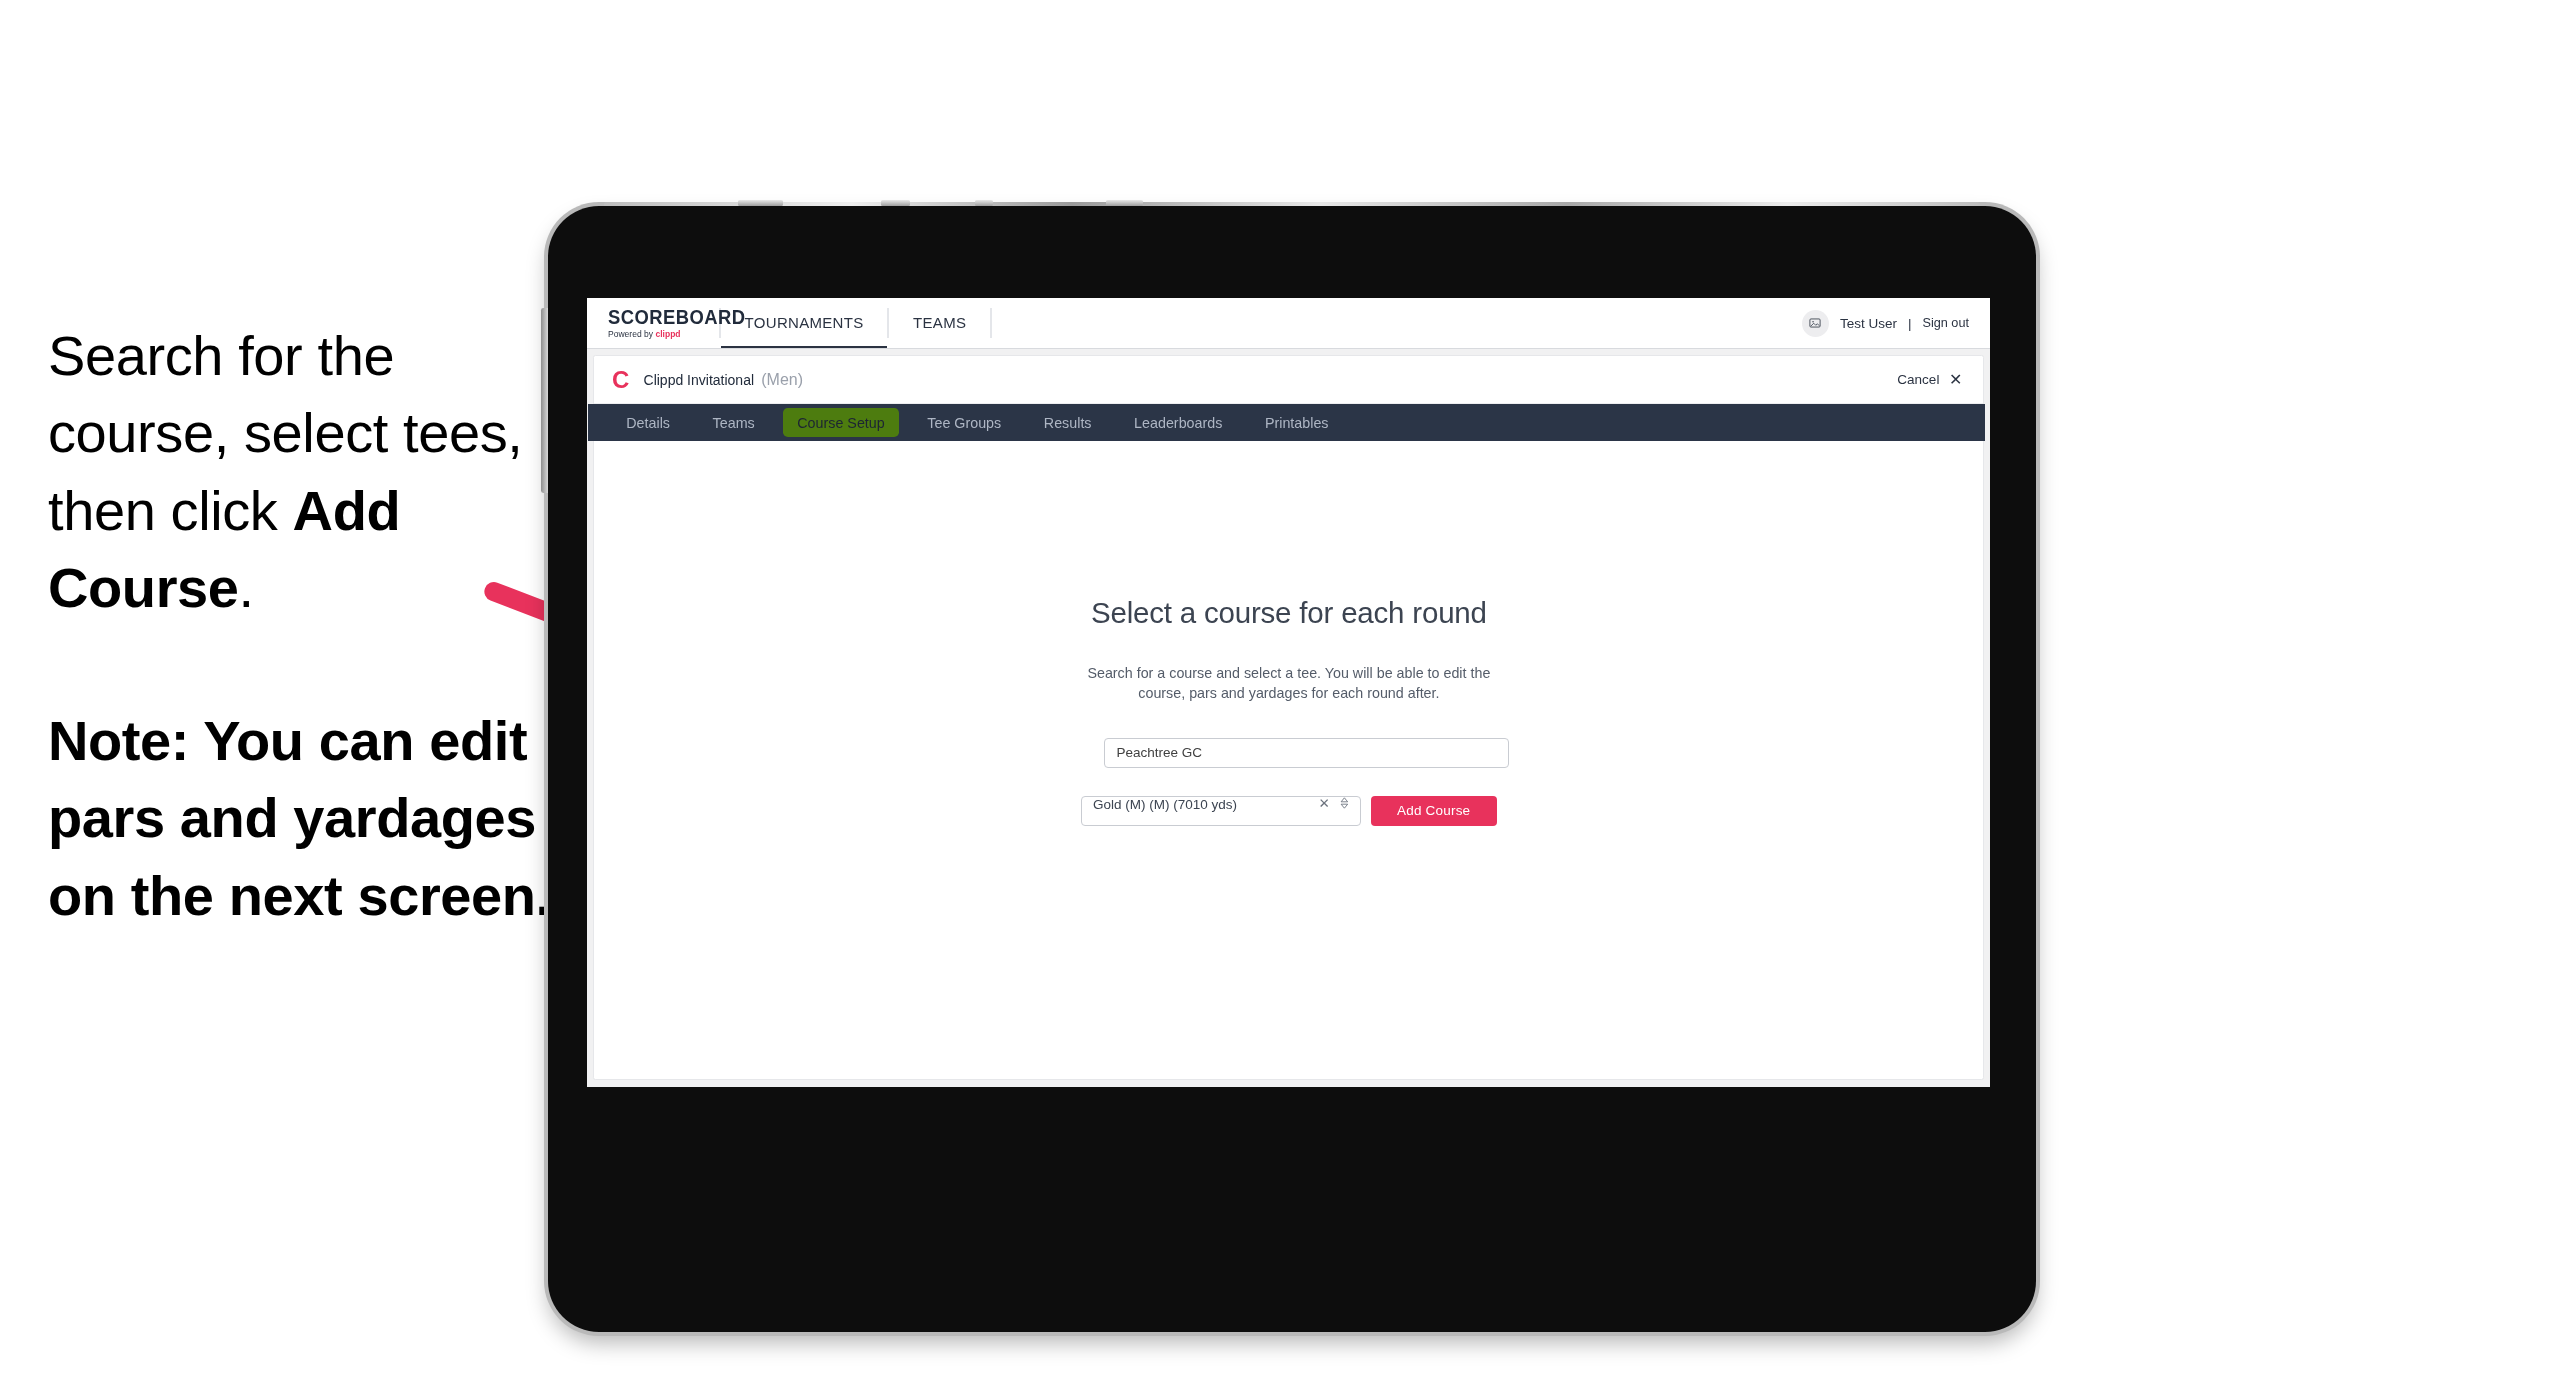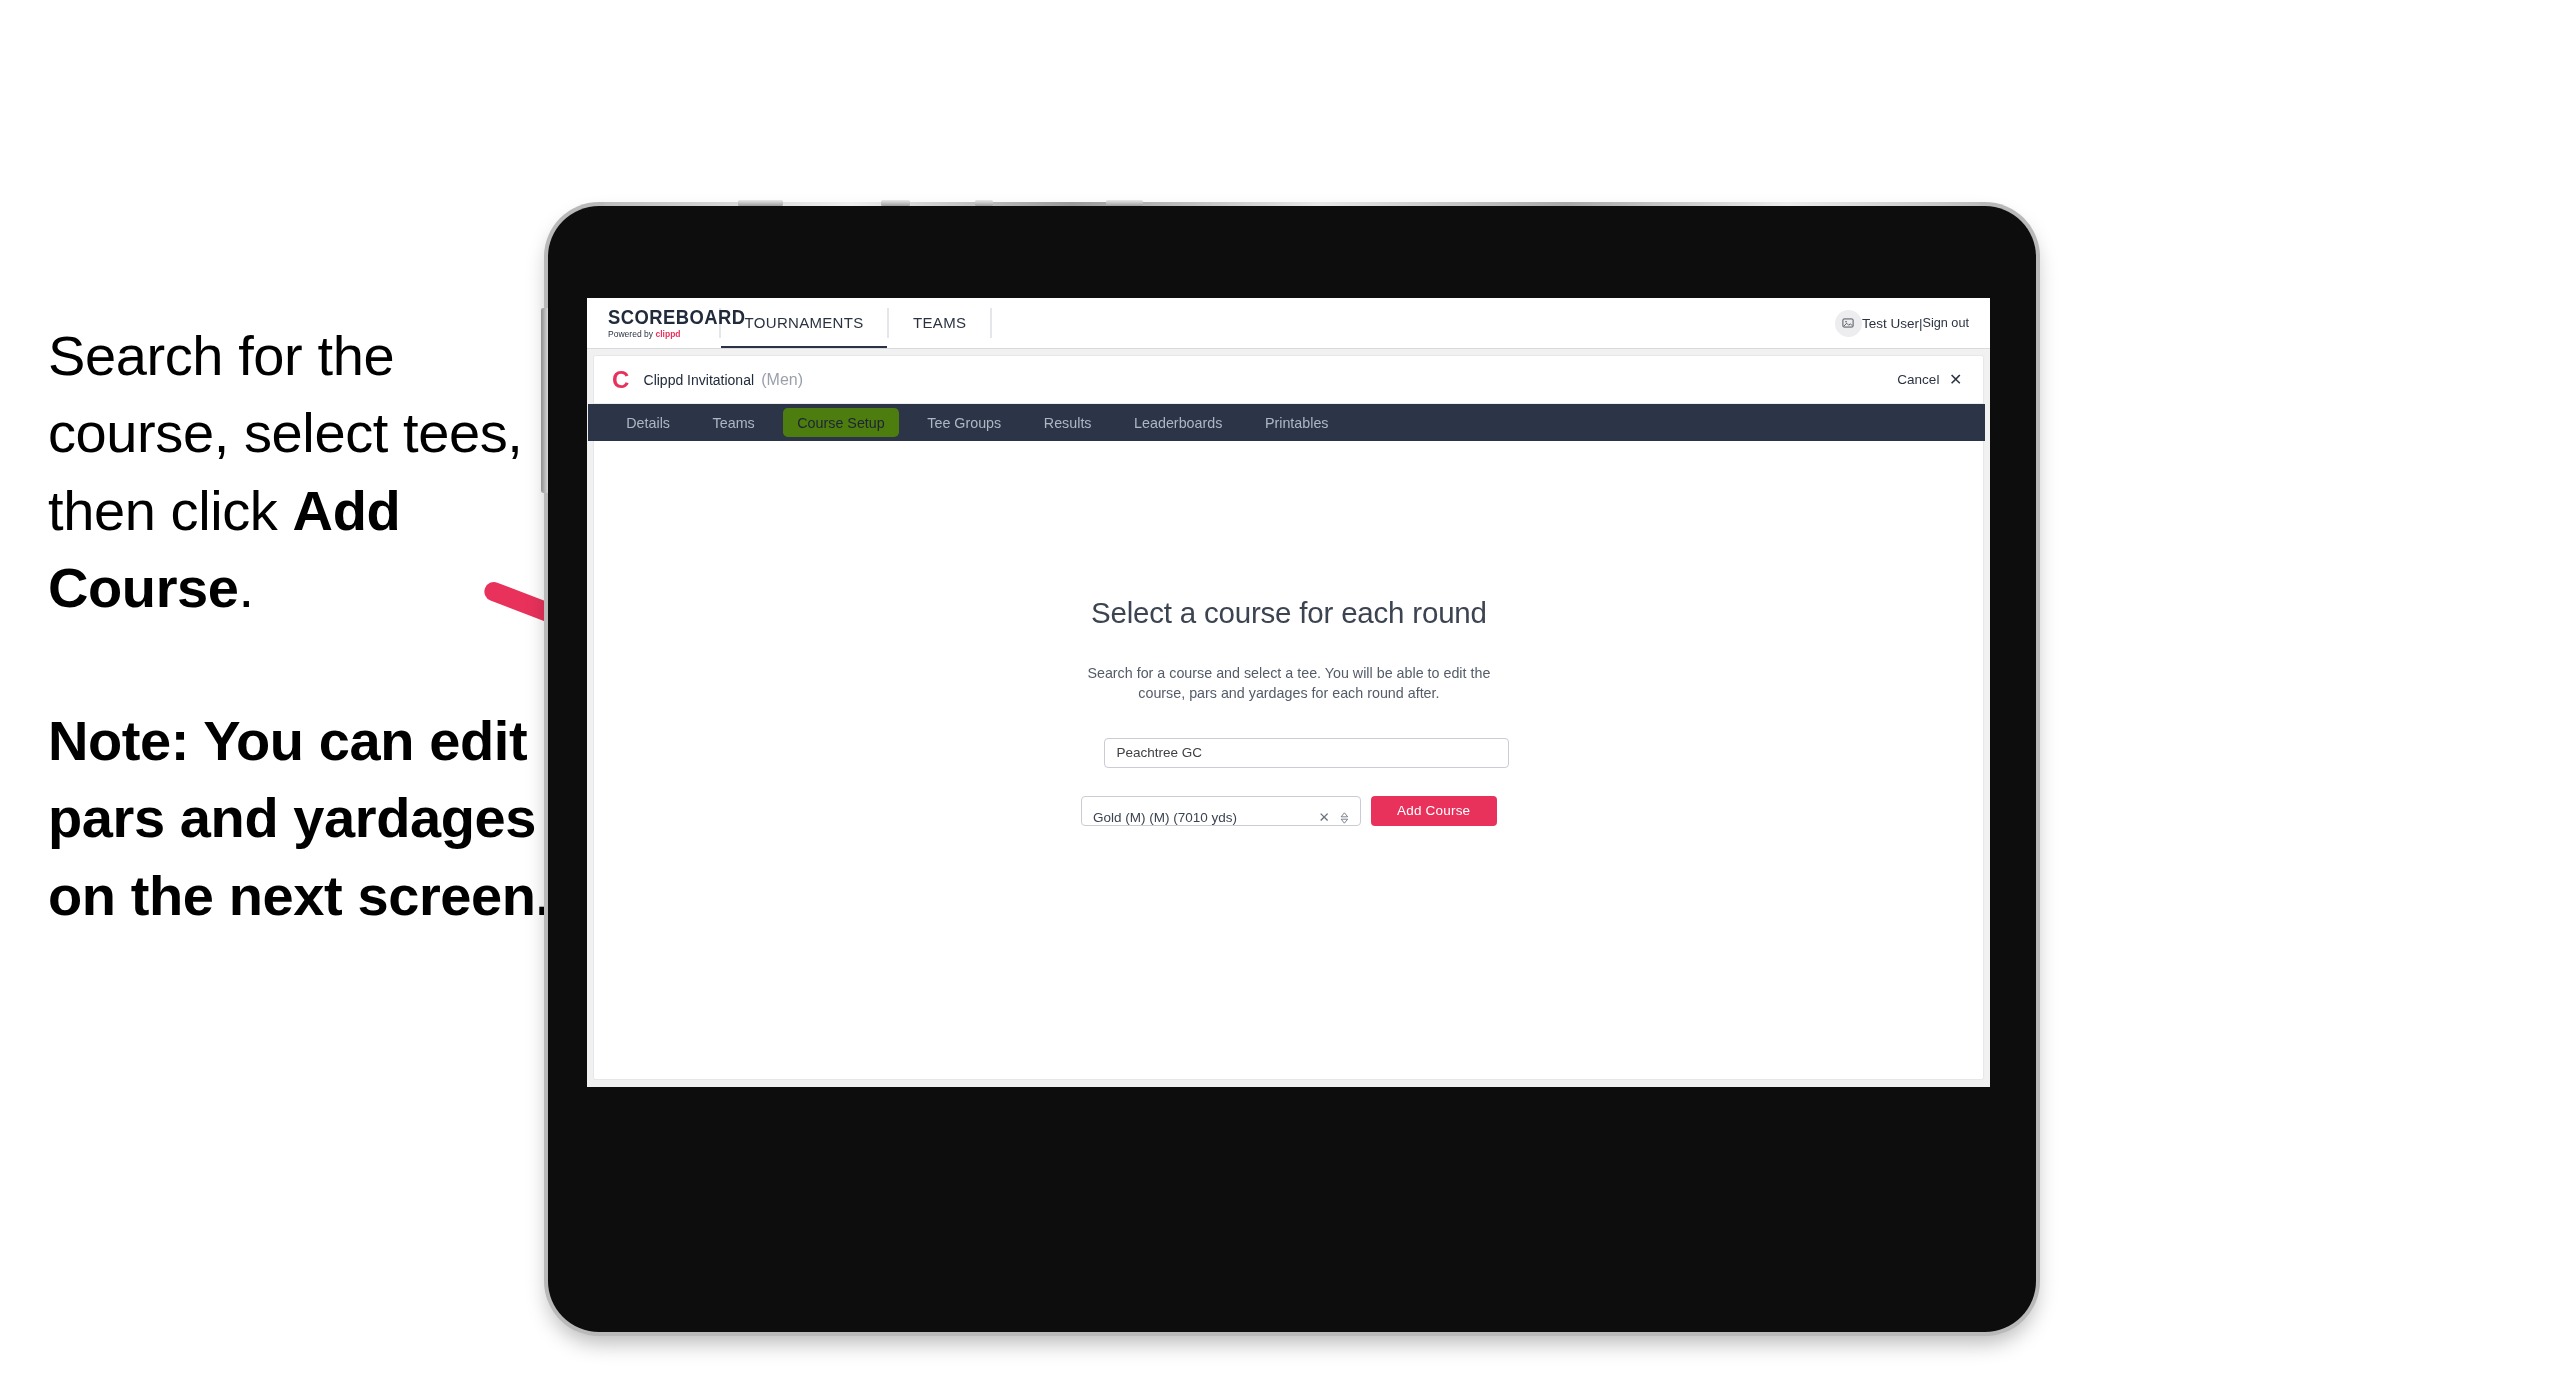--- a/index.html
+++ b/index.html
@@ -101,21 +101,21 @@
   .nav-tab {
     display:flex; align-items:center; padding: 0 24px;
     font-size: 15px; color:#2b3342; letter-spacing:0.3px;
     border-bottom: 2.4px solid transparent; cursor:pointer;
   }
   .nav-tab.active { border-bottom-color:#2b3342; }
   .nav-sep { width:1.6px; background:#e4e6ea; margin: 9.6px 0; }
 
   .appbar-right {
     margin-left:auto; display:flex; align-items:center;
-    padding-right: 21px; 
+    padding-right: 21px; gap: 11px;
   }
   .avatar {
     width:27px; height:27px; border-radius:50%; background:#ededef;
     display:flex; align-items:center; justify-content:center;
   }
   .user-name { font-size:13.5px; color:#2b3342; }
   .pipe { font-size:13.5px; color:#2b3342; }
   .signout { font-size:12.7px; color:#2b3342; cursor:pointer; }
 
   
@@ -173,21 +173,21 @@
     width: 405px; height: 30px; border:0.8px solid #c9ccd2;
     border-radius: 4px; background:#fff;
     font-size:13.5px; color:#404040; padding: 0 11px;
     font-family:"Liberation Sans", sans-serif; outline:none;margin-left:36px;
   }
   .course-input::placeholder { color:#9aa0ab; }
   .row-tee { display:flex; align-items:stretch; gap:9.6px; margin-top: 12.7px; }
   .tee-select {
     position:relative; width: 280px; height: 30px;
     border:0.8px solid #c9ccd2; border-radius:4px; background:#fff;
-    display:flex; align-items:flex-end; padding: 0 11px; cursor:pointer;
+    display:flex; align-items:flex-start; padding: 0 11px; cursor:pointer;
   }
   .tee-value { font-size:13.5px; color:#3c4451; }
   .tee-icons {
     margin-left:auto; display:flex; align-items:center; gap: 10.4px;
   }
   .ic-clear { font-size:13.5px; color:#6b727d; line-height:1; cursor:pointer; }
   .ic-stepper {
     display:flex; flex-direction:column; align-items:center;
     gap:1.6px; cursor:pointer;
   }

